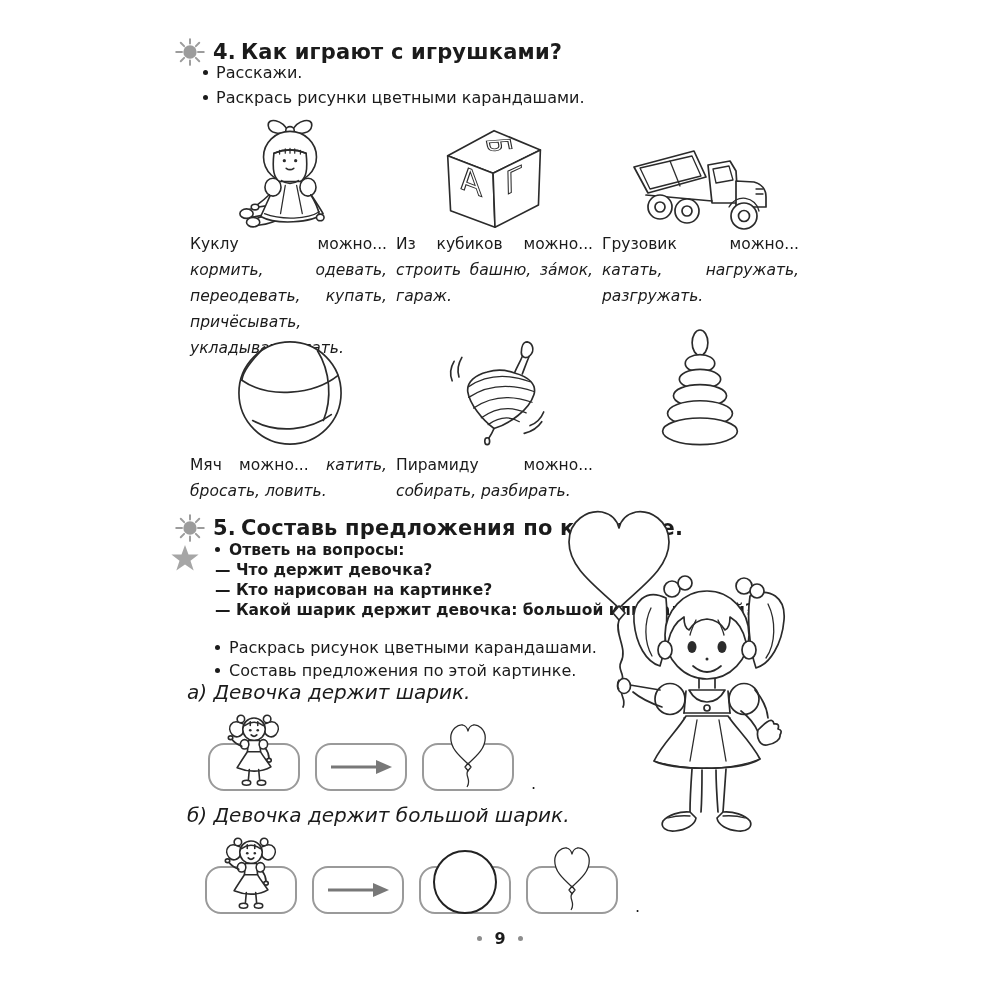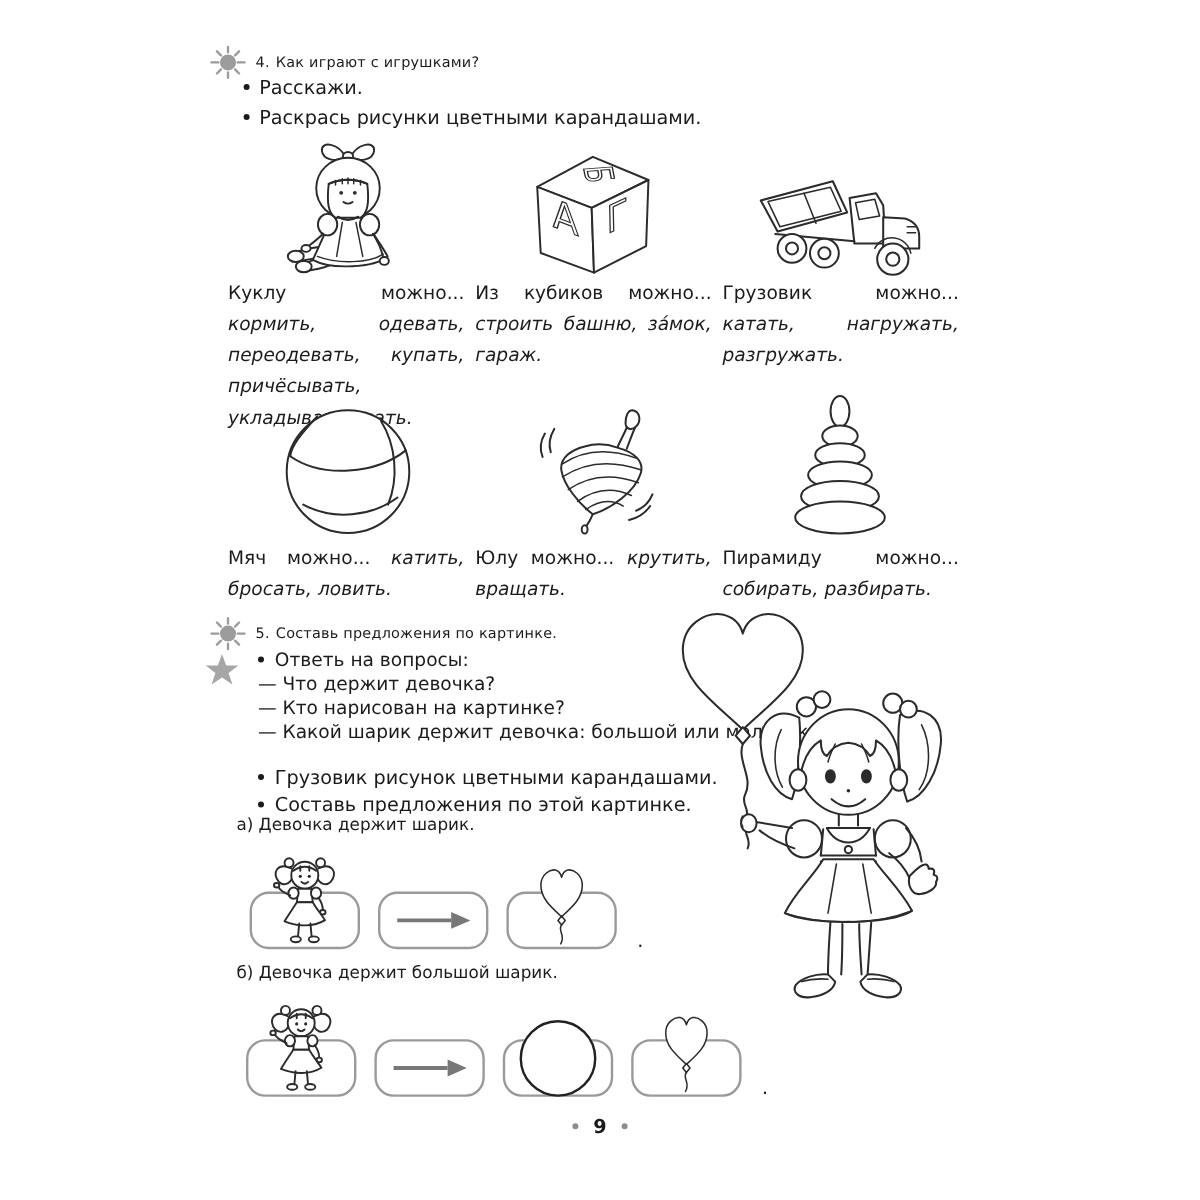--- a/index.html
+++ b/index.html
@@ -3,43 +3,43 @@
 <meta charset="utf-8">
 <style>
   html,body{margin:0;padding:0;}
   body{
     width:1000px;height:1000px;position:relative;background:#ffffff;
     font-family:"DejaVu Sans",sans-serif;color:#1b1b1b;overflow:hidden;
   }
   .abs{position:absolute;}
   
   .sec-head{position:absolute;left:174px;display:flex;align-items:center;gap:7px;}
-  .sec-title{font-size:12px;font-weight:normal;letter-spacing:.2px;white-space:nowrap;}
+  .sec-title{font-size:21px;font-weight:bold;letter-spacing:.2px;white-space:nowrap;}
   .sec-title .num{margin-right:5px;}
   
   .bullet{position:relative;padding-left:15px;font-size:16px;line-height:25px;}
   .bullet .dot{position:absolute;left:2px;top:10px;width:5px;height:5px;border-radius:50%;background:#1b1b1b;}
   
   .toy-img-row{position:absolute;left:188px;width:614px;display:flex;align-items:flex-end;}
   .toy-img-cell{width:204.7px;display:flex;justify-content:center;align-items:flex-end;}
   
   .toy-text-row{position:absolute;left:190px;display:flex;gap:9px;}
   .toy-text{width:197px;font-size:15.5px;line-height:26px;text-align:justify;}
   .intro::after{content:" ";}
   .verbs{font-style:italic;}
   .it{font-style:italic;}
   
-  .q-block{position:absolute;left:197px;width:470px;font-size:15.5px;line-height:20px;}
+  .q-block{position:absolute;left:197px;width:470px;font-size:15.5px;line-height:20px;font-weight:bold;}
   .qb{position:relative;margin-left:18px;padding-left:14px;}
   .qb .dot{position:absolute;left:0;top:7px;width:5px;height:5px;border-radius:50%;background:#1b1b1b;}
   .q{margin-left:18px;white-space:nowrap;}
   .b2-block{position:absolute;left:197px;font-size:16px;line-height:23px;}
   .bullet2{position:relative;margin-left:18px;padding-left:14px;}
   .bullet2 .dot{position:absolute;left:0;top:9px;width:5px;height:5px;border-radius:50%;background:#1b1b1b;}
-  .ex-label{position:absolute;left:197px;font-size:14px;white-space:nowrap;}
+  .ex-label{position:absolute;left:187px;font-size:20px;white-space:nowrap;font-style:italic;}
   
   .scheme-row{position:absolute;display:flex;gap:15px;align-items:flex-end;}
   .sbox{position:relative;width:88px;height:44px;border:2px solid #9a9a9a;border-radius:16px;background:#fff;overflow:visible;}
   .sbox .center{position:absolute;left:50%;top:50%;transform:translate(-50%,-50%);}
   .sbox .bottom{position:absolute;left:50%;bottom:1px;transform:translateX(-50%);}
   .big-circle{position:absolute;left:50%;bottom:-2px;transform:translateX(-50%);width:60px;height:60px;border:2.5px solid #222;border-radius:50%;background:#fff;}
   .period{font-size:16px;line-height:14px;margin-left:2px;}
   
   .footer{position:absolute;left:0;top:929px;width:1000px;display:flex;justify-content:center;align-items:center;gap:12px;}
   .fdot{width:5px;height:5px;border-radius:50%;background:#8d8d8d;}
@@ -205,21 +205,20 @@
         <ellipse class="lnw" cx="47" cy="52" rx="21" ry="10"></ellipse>
         <ellipse class="lnw" cx="47" cy="69" rx="27" ry="11.5"></ellipse>
         <ellipse class="lnw" cx="47" cy="87" rx="33" ry="13"></ellipse>
         <ellipse class="lnw" cx="47" cy="105" rx="38" ry="13.5"></ellipse>
       </svg>
     </div>
   </div>
 
   <div class="toy-text-row" style="top:452px;">
     <div class="toy-text"><span class="intro">Мяч можно...</span><span class="verbs">катить, бросать, ловить.</span></div>
-    <div class="toy-text"><span class="intro">Юлу можно...</span><span class="verbs">крутить, вращать.</span></div>
     <div class="toy-text"><span class="intro">Пирамиду можно...</span><span class="verbs">собирать, разбирать.</span></div>
   </div>
 
   <div class="sec-head" style="top:512px;">
     <svg width="32" height="32" viewBox="0 0 36 36">
         <use href="#sym-sun"></use>
       </svg>
     <div class="sec-title"><span class="num">5.</span><span>Составь предложения по картинке.</span></div>
   </div>
 
@@ -228,21 +227,21 @@
   </svg>
 
   <div class="q-block" style="top:540px;">
     <div class="qb"><span class="dot"></span><span>Ответь на вопросы:</span></div>
     <div class="q"><span>— Что держит девочка?</span><span class="it"></span><span></span></div>
     <div class="q"><span>— Кто нарисован на картинке?</span><span class="it"></span><span></span></div>
     <div class="q"><span>— Какой шарик держит девочка: большой или маленький?</span><span class="it"></span><span></span></div>
   </div>
 
   <div class="b2-block" style="top:636px;">
-    <div class="bullet2"><span class="dot"></span><span>Грузовик рисунок цветными карандашами.</span></div>
+    <div class="bullet2"><span class="dot"></span><span>Раскрась рисунок цветными карандашами.</span></div>
     <div class="bullet2"><span class="dot"></span><span>Составь предложения по этой картинке.</span></div>
   </div>
 
   <div class="ex-label" style="top:680px;">а) Девочка держит шарик.</div>
 
   <div class="scheme-row" style="left:208px;top:743px;">
     <div class="sbox">
       <svg class="bottom" width="60" height="78" viewBox="0 0 64 82">
           <use href="#sym-mini-girl"></use>
         </svg>

